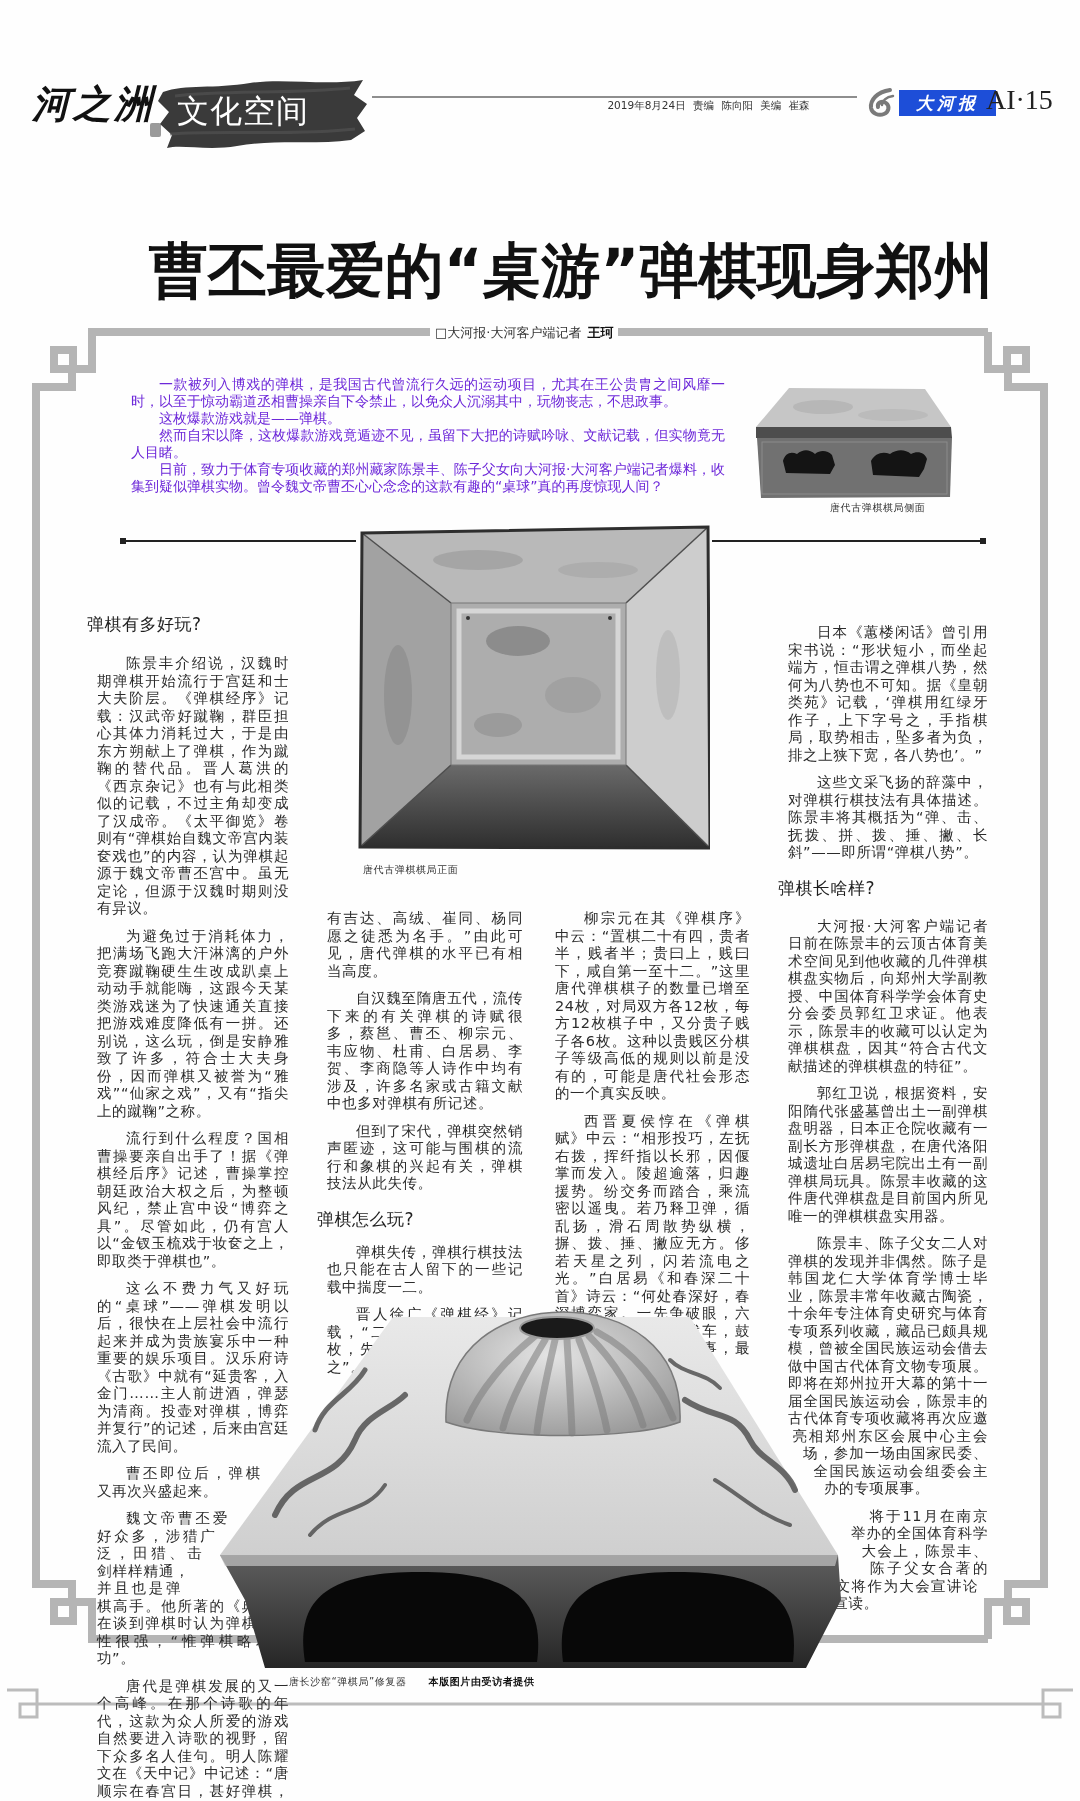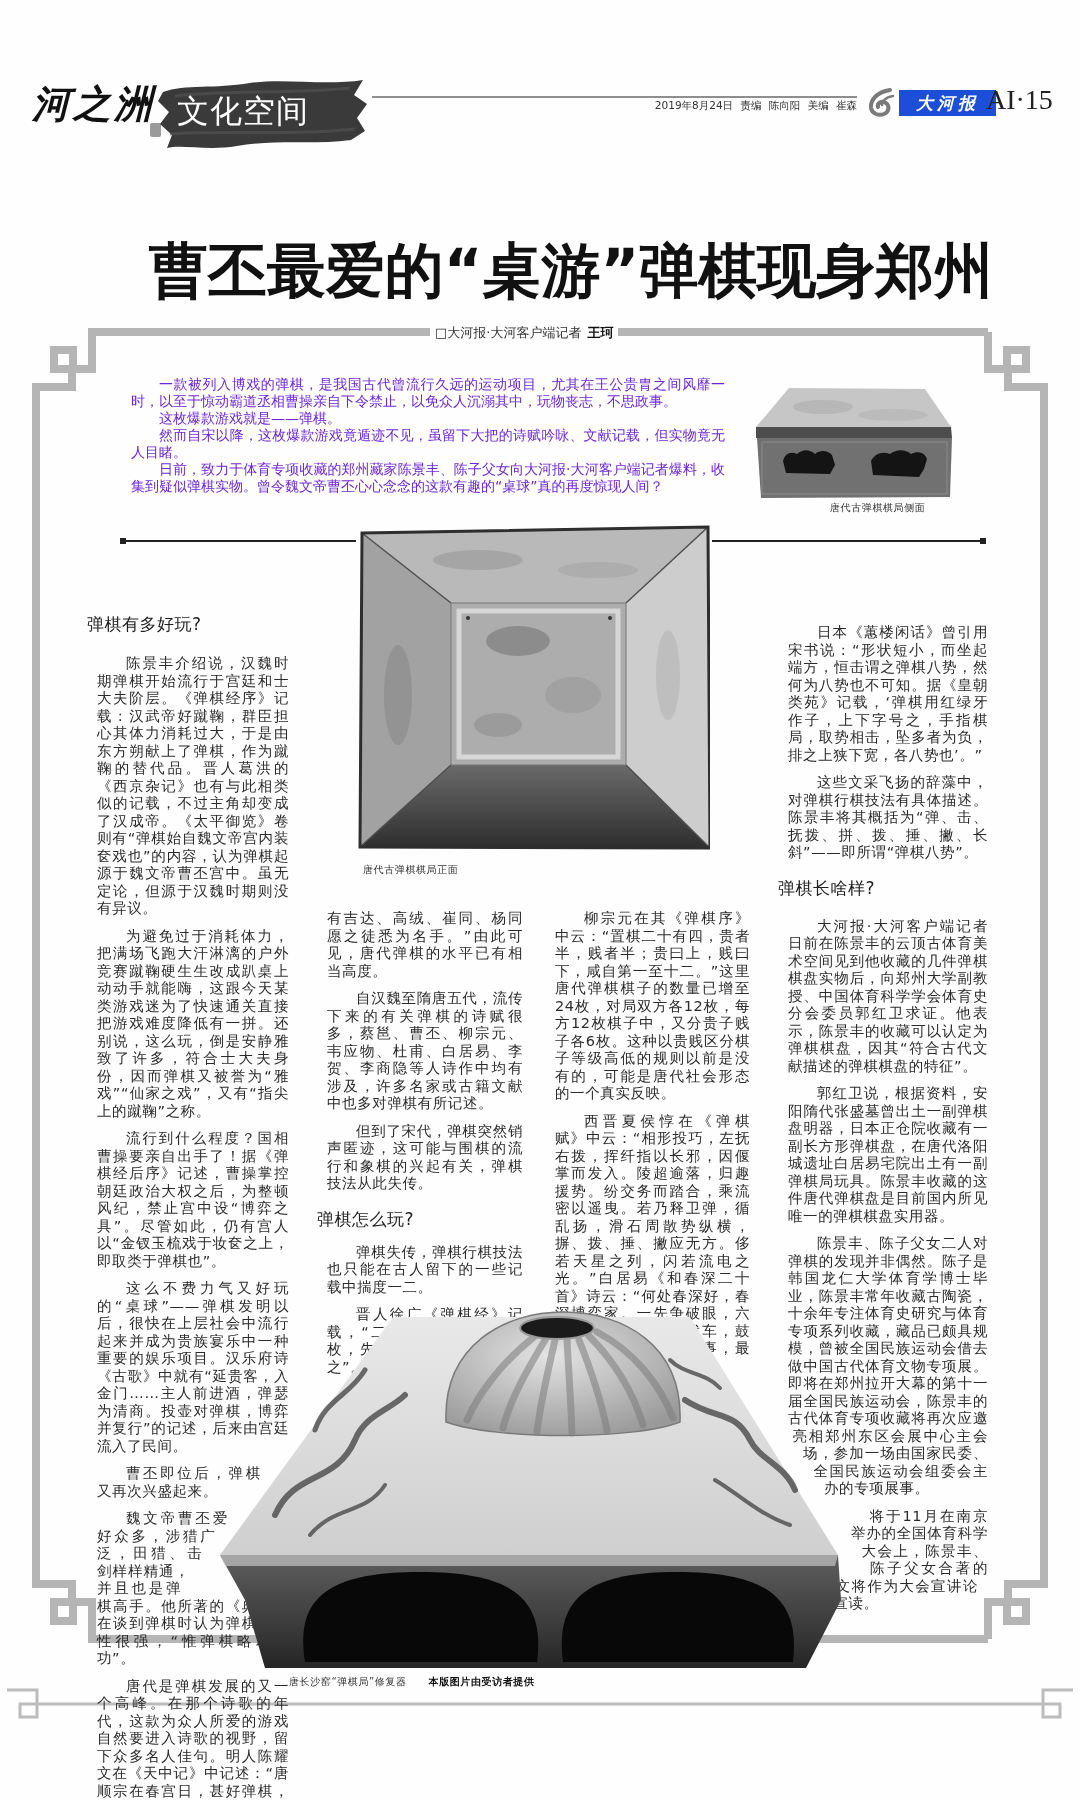--- a/index.html
+++ b/index.html
@@ -11,21 +11,21 @@
   .abs { position:absolute; }
   svg.layer { position:absolute; left:0; top:0; pointer-events:none; }
 
   
   .col-logo { left:32px; top:82px; font-family:"DejaVu Serif", serif; font-style:italic; font-weight:bold;
               font-size:38px; letter-spacing:3px; color:#111; line-height:44px; }
   .seal { left:150px; top:123px; width:11px; height:14px; background:#9a9a9a; border-radius:2px; }
   .brush-svg { left:155px; top:74px; }
   .section-title { left:177px; top:92px; font-size:32px; line-height:38px; color:#fff; letter-spacing:1px; }
   .header-rule { left:372px; top:96px; width:485px; height:2px; background:#8e8e8e; }
-  .dateline { left:560px; top:99px; width:297px; text-align:right; font-size:10.5px; line-height:13px; color:#333; white-space:nowrap; }
+  .dateline { left:560px; top:99px; width:297px; text-align:center; font-size:10.5px; line-height:13px; color:#333; white-space:nowrap; }
   .dateline span { margin-left:4px; }
   .dateline span:first-child { margin-left:0; }
   .swirl { left:868px; top:86px; }
   .paper-logo { left:899px; top:90px; width:97px; height:26px; background:#1d4ed8; color:#fff;
                 font-family:"DejaVu Serif", serif; font-style:italic; font-weight:bold; font-size:17px;
                 line-height:26px; text-align:center; letter-spacing:4px; }
   .page-no { left:986px; top:84px; font-family:"Liberation Serif", serif; font-size:28px; line-height:32px; color:#222; white-space:nowrap; }
 
   
   .title { left:0; top:236px; width:1074px; text-align:center; font-size:59px; line-height:70px;

